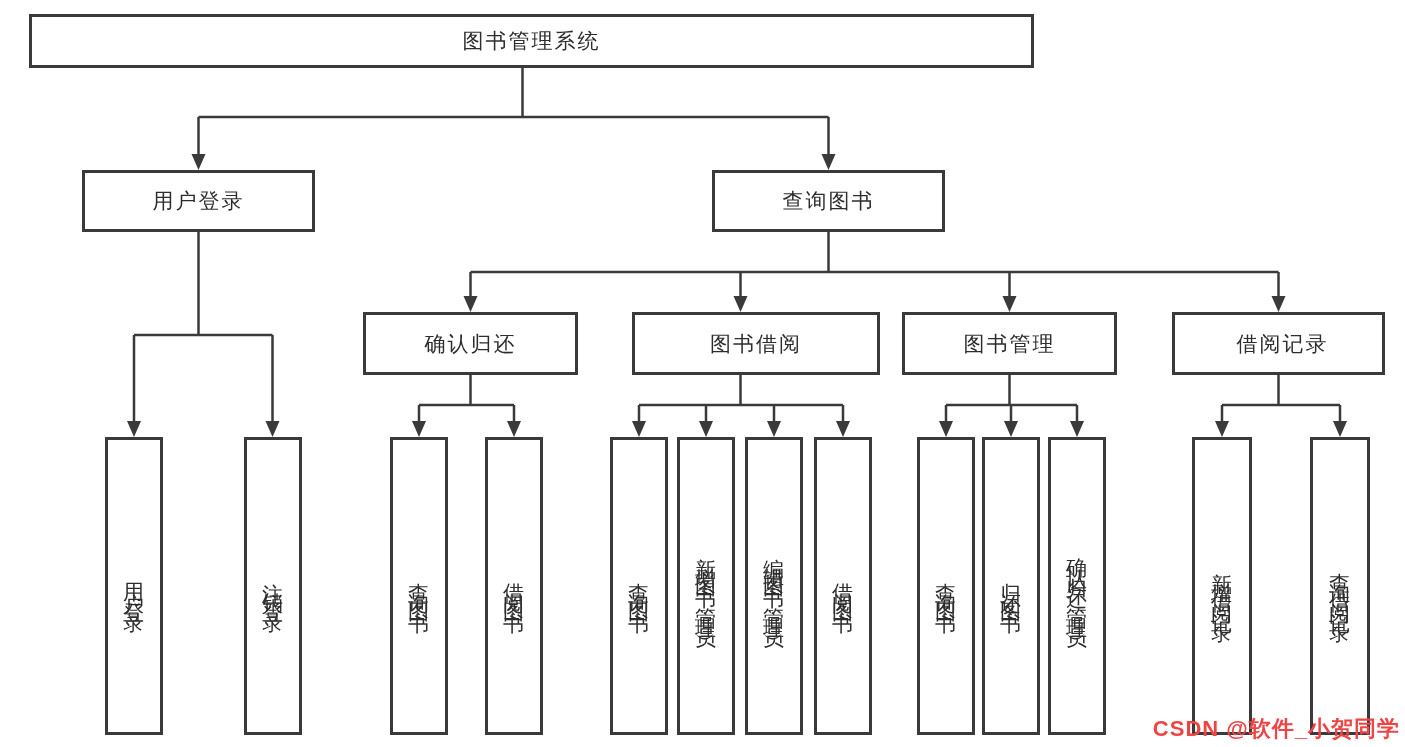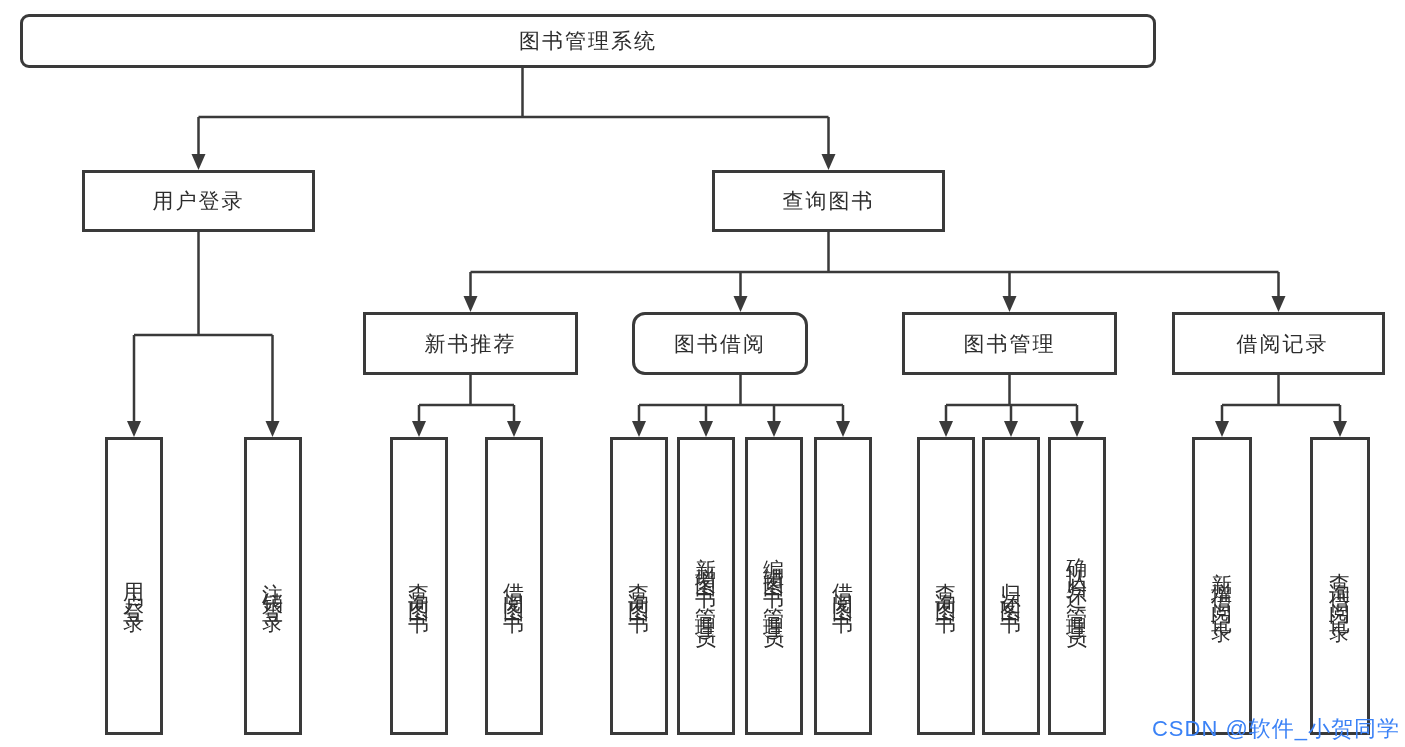--- a/index.html
+++ b/index.html
@@ -30,48 +30,49 @@
     white-space: nowrap;
   }
   .leaf {
     writing-mode: vertical-rl;
     text-orientation: mixed;
     letter-spacing: 10px;
     font-size: 21px;
     line-height: 1;
   }
   
-  .pos-root  { left: 20px;  top: 14px;  width: 1136px; height: 54px; border-radius: 9px; }
+  .pos-root  { left: 29px;  top: 14px;  width: 1005px; height: 54px; }
   .pos-l2a   { left: 82px;  top: 170px; width: 233px;  height: 62px; }
   .pos-l2b   { left: 712px; top: 170px; width: 233px;  height: 62px; }
   .pos-l3a   { left: 363px; top: 312px; width: 215px;  height: 63px; }
-  .pos-l3b   { left: 632px; top: 312px; width: 176px;  height: 63px; border-radius: 13px; }
+  .pos-l3b   { left: 632px; top: 312px; width: 248px;  height: 63px; }
   .pos-l3c   { left: 902px; top: 312px; width: 215px;  height: 63px; }
   .pos-l3d   { left: 1172px;top: 312px; width: 213px;  height: 63px; padding-left: 8px; }
   .pos-f0  { left: 105px;  top: 437px; width: 58px; height: 298px; }
   .pos-f1  { left: 244px;  top: 437px; width: 58px; height: 298px; }
   .pos-f2  { left: 390px;  top: 437px; width: 58px; height: 298px; }
   .pos-f3  { left: 485px;  top: 437px; width: 58px; height: 298px; }
   .pos-f4  { left: 610px;  top: 437px; width: 58px; height: 298px; }
   .pos-f5  { left: 677px;  top: 437px; width: 58px; height: 298px; }
   .pos-f6  { left: 745px;  top: 437px; width: 58px; height: 298px; }
   .pos-f7  { left: 814px;  top: 437px; width: 58px; height: 298px; }
   .pos-f8  { left: 917px;  top: 437px; width: 58px; height: 298px; }
   .pos-f9  { left: 982px;  top: 437px; width: 58px; height: 298px; }
   .pos-f10 { left: 1048px; top: 437px; width: 58px; height: 298px; }
   .pos-f11 { left: 1192px; top: 437px; width: 60px; height: 298px; }
   .pos-f12 { left: 1310px; top: 437px; width: 60px; height: 298px; }
   #watermark {
     position: absolute;
     right: 5px;
     bottom: 3px;
     font-size: 22px;
-    color: #3b82f6;
+    color: #ef4444;
     letter-spacing: 1px;
     z-index: 5;
+    font-weight: bold;
   }
 </style>
 </head>
 <body>
 
 <div id="stage">
 
   <svg id="wires" viewBox="0 0 1405 747" aria-hidden="true">
     <g stroke="#3a3a3a" stroke-width="2.5" fill="none">
 
@@ -110,21 +111,21 @@
       <polygon points="1215,421 1229,421 1222,437"></polygon>
       <polygon points="1333,421 1347,421 1340,437"></polygon>
     </g>
   </svg>
 
   <div class="box pos-root">图书管理系统</div>
 
   <div class="box pos-l2a">用户登录</div>
   <div class="box pos-l2b">查询图书</div>
 
-  <div class="box pos-l3a">新书推荐</div>
+  <div class="box pos-l3a">确认归还</div>
   <div class="box pos-l3b">图书借阅</div>
   <div class="box pos-l3c">图书管理</div>
   <div class="box pos-l3d">借阅记录</div>
 
   <div class="box leaf pos-f0">用户登录</div>
   <div class="box leaf pos-f1">注销登录</div>
   <div class="box leaf pos-f2">查询图书</div>
   <div class="box leaf pos-f3">借阅图书</div>
   <div class="box leaf pos-f4">查询图书</div>
   <div class="box leaf pos-f5">新增图书（管理员）</div>

